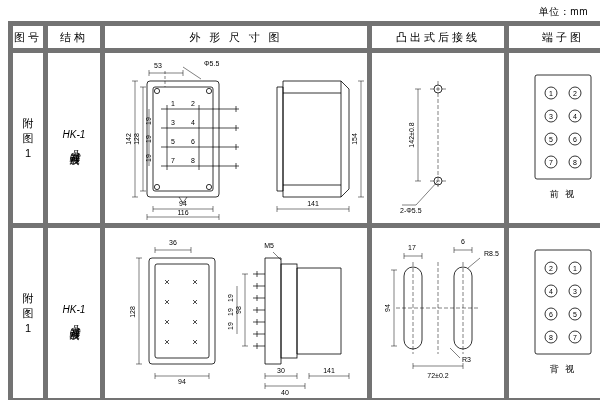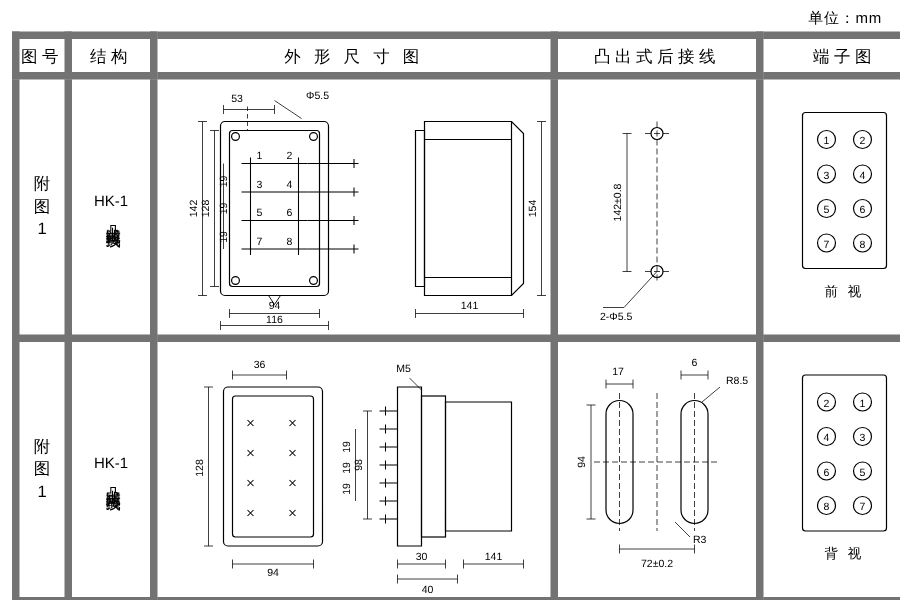--- a/index.html
+++ b/index.html
@@ -57,20 +57,21 @@
     font-size: 11px;
     line-height: 14px;
   }
   .struct-inner {
     display: flex;
     flex-direction: column;
     align-items: center;
     justify-content: center;
     gap: 2px;
     height: 150px;
+    font-style: italic;
   }
   .struct-top { font-size: 10px; }
   .struct-v {
     writing-mode: vertical-rl;
     text-orientation: upright;
     font-size: 10px;
     letter-spacing: 1px;
   }
   .cellwrap {
     position: relative;

